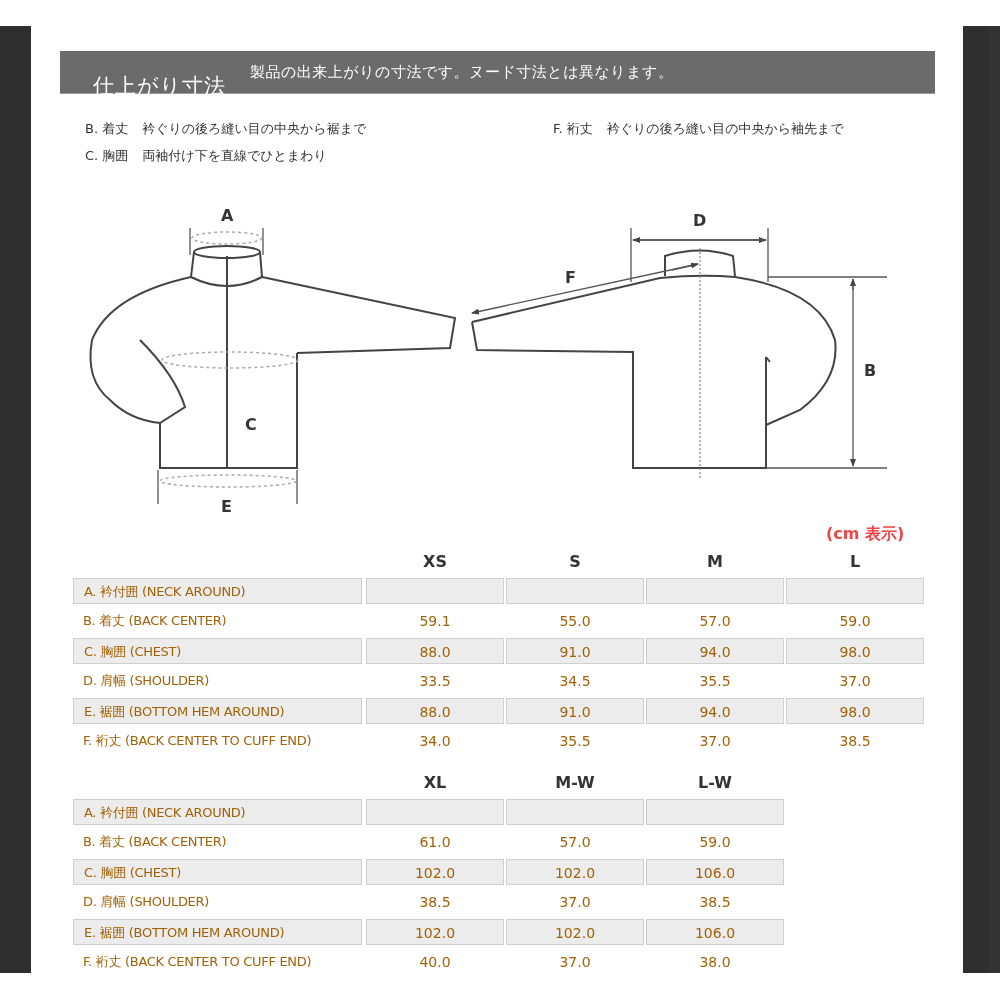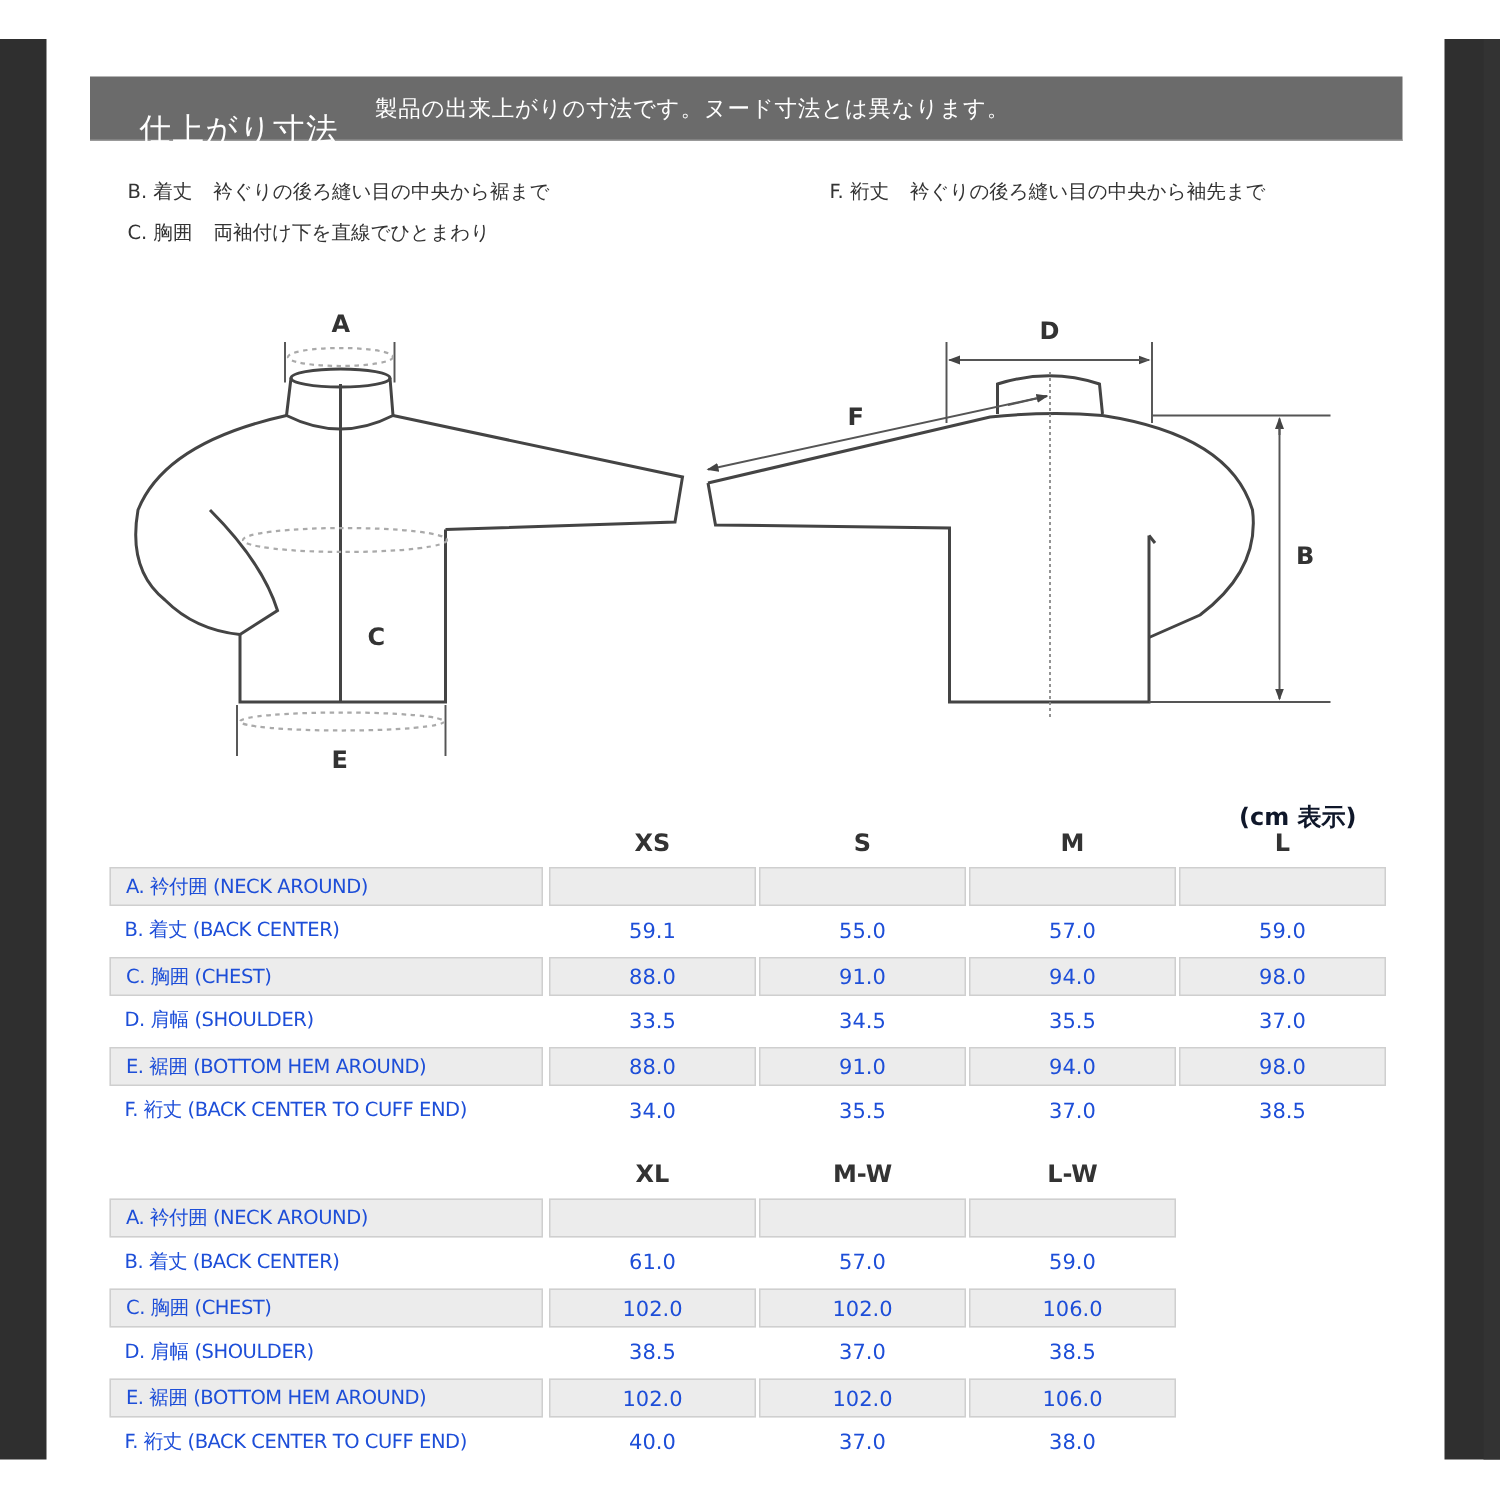--- a/index.html
+++ b/index.html
@@ -21,32 +21,32 @@
   .title-sub { font-size: 15px; margin-left: 24px; letter-spacing: 0.5px; }
 
   .legend { position: absolute; top: 115px; font-size: 13px; line-height: 27px; color: #333; }
   .legend.left { left: 85px; }
   .legend.right { left: 553px; }
   .legend .code { display: inline-block; }
   .legend .desc { margin-left: 14px; }
 
   svg.diagram { position: absolute; left: 0; top: 0; }
 
-  .unit-note { position: absolute; left: 826px; top: 524px; font-size: 16px; font-weight: bold; color: #0f172a; margin-top: 11px; }
+  .unit-note { position: absolute; left: 826px; top: 524px; font-size: 16px; font-weight: bold; color: #ef4444; }
 
   .size-table { position: absolute; left: 73px; }
   .size-table .hdr-row { position: relative; height: 24px; }
   .size-table .hdr-cell {
     position: absolute; top: 0; width: 138px; text-align: center;
     font-size: 16px; font-weight: bold; color: #333;
   }
   .size-table .row { position: relative; height: 30px; }
   .size-table .cell {
     position: absolute; top: 2px; height: 26px; line-height: 26px; box-sizing: border-box;
-    font-size: 14px; color: #1d4ed8;
+    font-size: 14px; color: #a16207;
   }
   .size-table .row.shaded .cell { background: #ececec; border: 1px solid #cfcfcf; }
   .size-table .cell.label { left: 0; width: 289px; padding-left: 10px; font-size: 13px; letter-spacing: -0.3px; }
   .size-table .cell.val { width: 138px; text-align: center; }
 </style>
 </head>
 <body>
 
 <div class="side-bar left"></div>
 <div class="side-bar right"></div>

